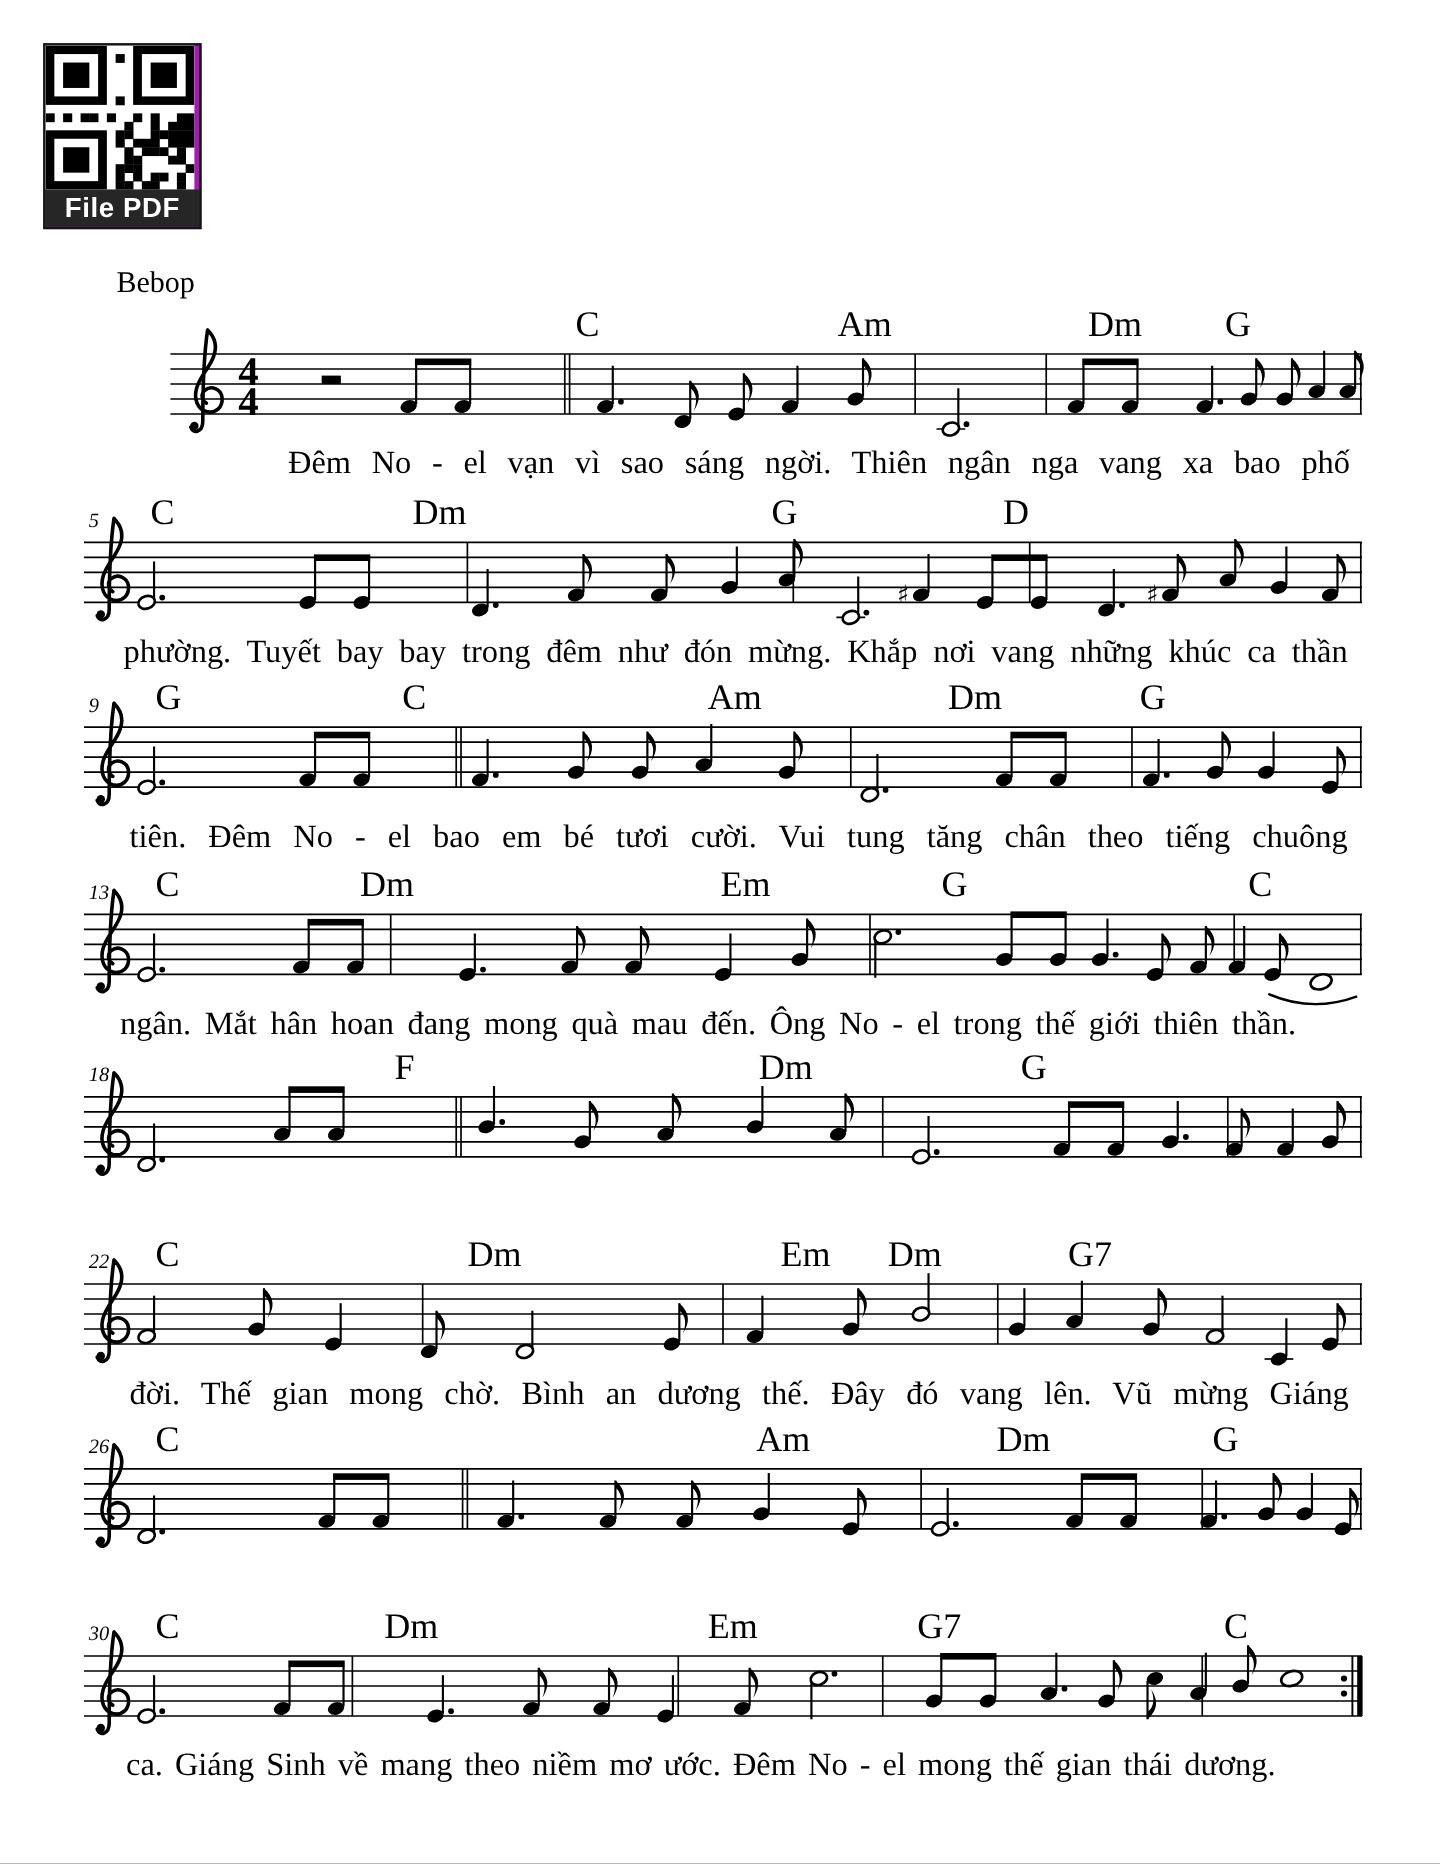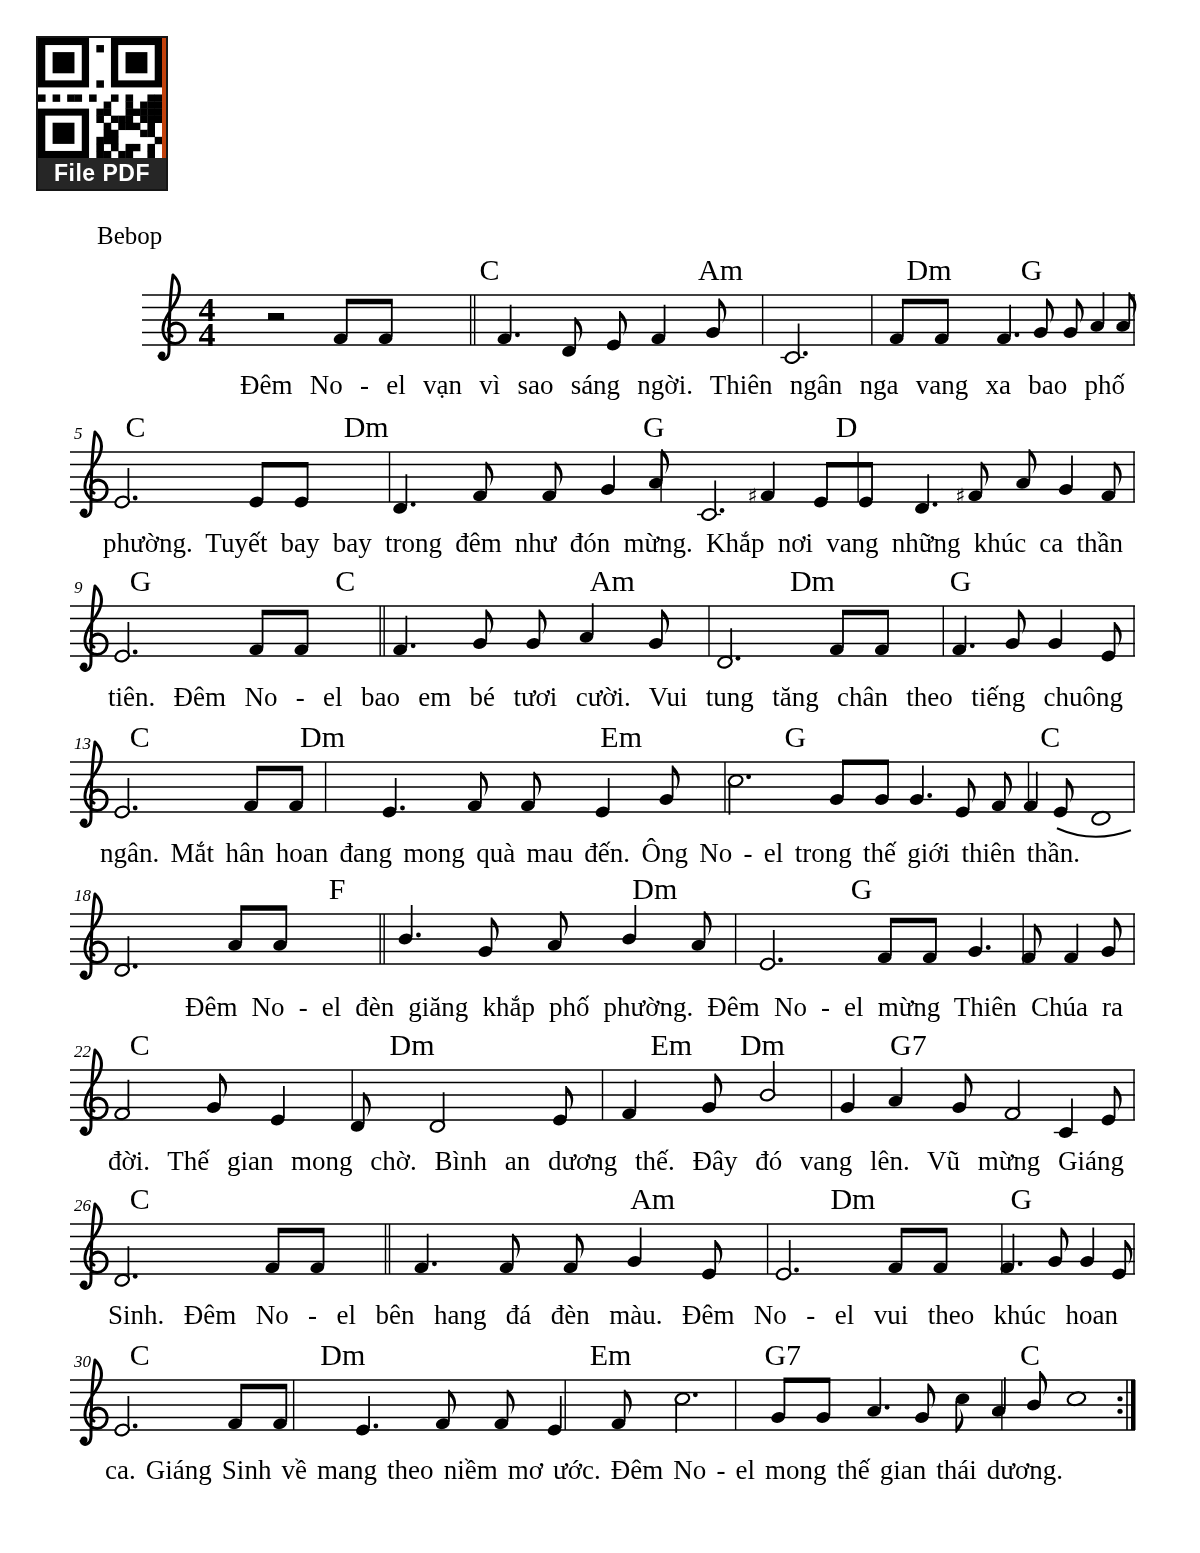--- a/index.html
+++ b/index.html
@@ -1,21 +1,21 @@
 <!DOCTYPE html>
 <html><head>
 <meta charset="utf-8">
 <style>
   html,body{margin:0;padding:0;background:#888;}
   .page{
     position:relative;width:1200px;height:1553px;margin:0 auto;
     background:#ffffff;overflow:hidden;
     font-family:"Liberation Serif", serif;color:#000;
   }
-  .qr-block{position:absolute;left:36px;top:36px;width:128px;border:2px solid #161616;background:#c2410c;}
+  .qr-block{position:absolute;left:36px;top:36px;width:128px;border:2px solid #161616;background:#a21caf;}
   .qr-block svg{display:block;background:#fff;}
   .qr-label{height:31px;background:#262626;color:#fff;display:flex;align-items:center;justify-content:center;
     font-family:"Liberation Sans", sans-serif;font-weight:bold;font-size:23px;letter-spacing:0.5px;}
   .title{position:absolute;left:0;top:96px;width:1200px;text-align:center;
     font-size:47px;letter-spacing:1px;}
   .byline{position:absolute;right:56px;top:174px;font-size:30px;}
   .tempo{position:absolute;left:97px;top:222px;font-size:25px;}
   .system-svg{position:absolute;}
   .lyrics{position:absolute;font-size:27px;line-height:30px;
     text-align:justify;text-align-last:justify;-moz-text-align-last:justify;white-space:normal;}
@@ -614,17 +614,15 @@
           <path d="M 970.0250000000001 51 C 979.0250000000001 59 979.0250000000001 67 973.0250000000001 76 C 977.0250000000001 66 974.0250000000001 60 970.0250000000001 57 Z" fill="#000"></path>
           <ellipse cx="1006.425" cy="78.75" rx="9" ry="6" transform="rotate(-18 1006.425 78.75)" fill="#fff" stroke="#000" stroke-width="2.2"></ellipse>
         </g>
       </svg>
     </div>
 
 <div class="lyrics" style="left: 240px; top: 370px; width: 885px;">Đêm No - el vạn vì sao sáng ngời. Thiên ngân nga vang xa bao phố</div>
     <div class="lyrics" style="left: 103px; top: 528px; width: 1020px;">phường. Tuyết bay bay trong đêm như đón mừng. Khắp nơi vang những khúc ca thần</div>
     <div class="lyrics" style="left: 108px; top: 682px; width: 1015px;">tiên. Đêm No - el bao em bé tươi cười. Vui tung tăng chân theo tiếng chuông</div>
     <div class="lyrics" style="left: 100px; top: 838px; width: 980px;">ngân. Mắt hân hoan đang mong quà mau đến. Ông No - el trong thế giới thiên thần.</div>
-    <div class="lyrics" style="left: 185px; top: 992px; width: 938px;">Đêm No - el đèn giăng khắp phố phường. Đêm No - el mừng Thiên Chúa ra</div>
     <div class="lyrics" style="left: 108px; top: 1146px; width: 1016px;">đời. Thế gian mong chờ. Bình an dương thế. Đây đó vang lên. Vũ mừng Giáng</div>
-    <div class="lyrics" style="left: 108px; top: 1300px; width: 1010px;">Sinh. Đêm No - el bên hang đá đèn màu. Đêm No - el vui theo khúc hoan</div>
     <div class="lyrics" style="left: 105px; top: 1455px; width: 958px;">ca. Giáng Sinh về mang theo niềm mơ ước. Đêm No - el mong thế gian thái dương.</div>
   </div>
 
 </body></html>

